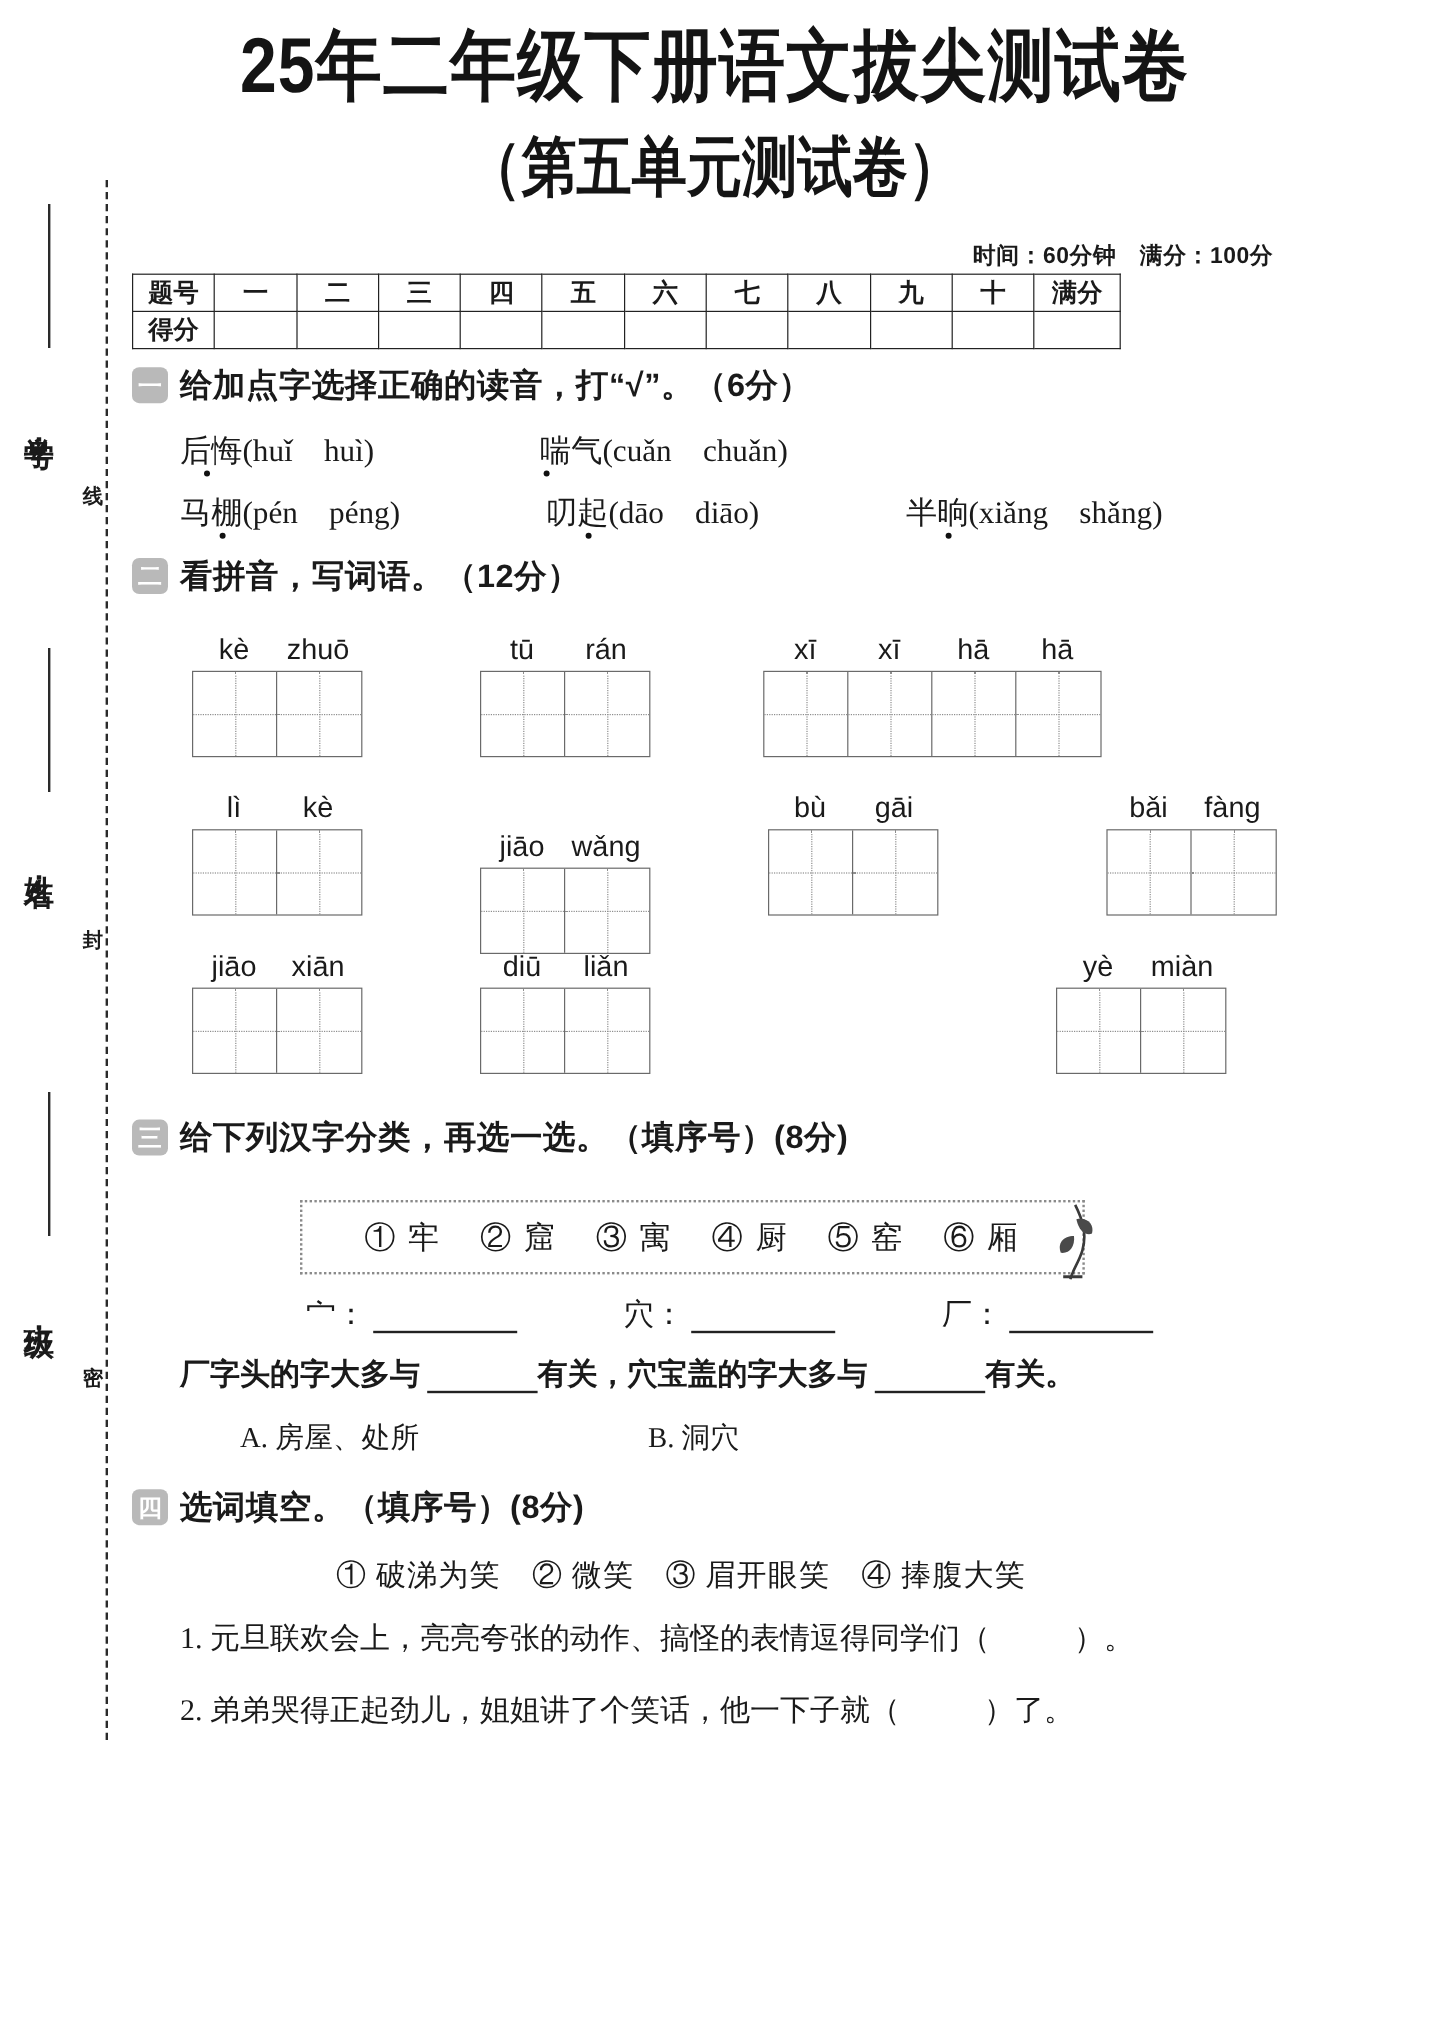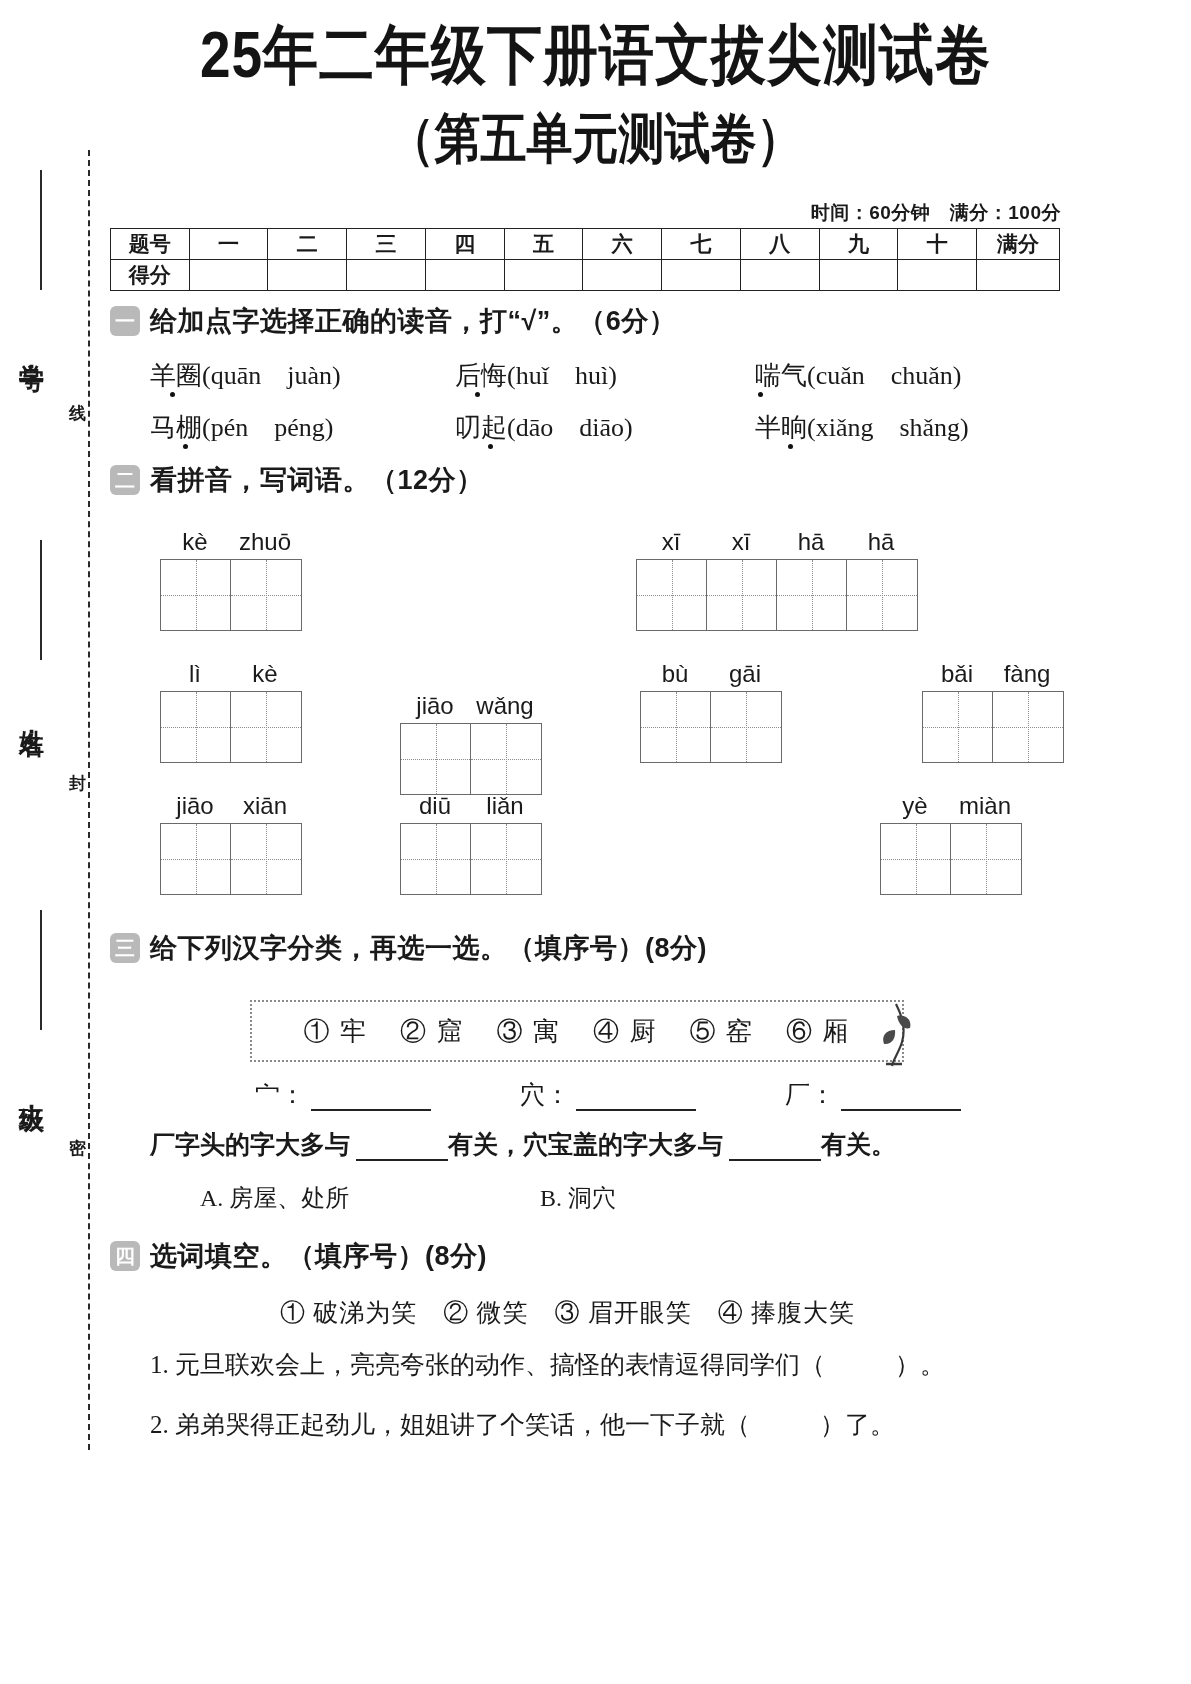--- a/index.html
+++ b/index.html
@@ -30,21 +30,21 @@
 
   
   .meta{
     position:absolute;right:130px;top:200px;
     font-family:"Liberation Sans", sans-serif;
     font-weight:bold;font-size:19px;letter-spacing:.5px;margin-left:44px;
   }
 
   
   .score-table{
-    position:absolute;left:110px;top:228px;width:950px;
+    position:absolute;left:110px;top:228px;width:824px;
     border-collapse:collapse;
     font-family:"Liberation Sans", sans-serif;
   }
   .score-table td{
     border:1.4px solid #222;
     height:28px;text-align:center;vertical-align:middle;
     font-size:21px;font-weight:bold;
   }
   .score-table td.lbl{width:74px;}
   .score-table td.num{width:74px;}
@@ -207,24 +207,20 @@
     <div class="vtext-small" style="left:66px;top:610px;">封</div>
     <div class="vtext-small" style="left:66px;top:975px;">密</div>
   </div>
 
   <div class="sec" style="left:110px;top:303px;">
     <div class="sec-badge">一</div>
     <div class="sec-text">给加点字选择正确的读音，打“√”。（6分）</div>
   </div>
 
   <div class="pyrow" style="top:358px;">
-    <div class="pyitem" style="width:305px;">
-      <span>羊圈</span><span>(</span><span>quān</span><span>　</span><span>juàn</span><span>)</span>
-      <i class="dot" style="left:20px;"></i>
-    </div>
     <div class="pyitem" style="width:300px;">
       <span>后悔</span><span>(</span><span>huǐ</span><span>　</span><span>huì</span><span>)</span>
       <i class="dot" style="left:20px;"></i>
     </div>
     <div class="pyitem">
       <span>喘气</span><span>(</span><span>cuǎn</span><span>　</span><span>chuǎn</span><span>)</span>
       <i class="dot" style="left:3px;"></i>
     </div>
   </div>
 
@@ -245,20 +241,30 @@
 
   <div class="sec" style="left:110px;top:462px;">
     <div class="sec-badge">二</div>
     <div class="sec-text">看拼音，写词语。（12分）</div>
   </div>
 
   <div class="grid-group" style="left:160px;top:528px;">
     <div class="gy-label">
       <span style="width:70px;">kè</span>
       <span style="width:70px;">zhuō</span>
+    </div>
+    <div class="tzg">
+        <div class="cell"></div>
+        <div class="cell"></div>
+      </div>
+  </div>
+  <div class="grid-group" style="left:400px;top:528px;">
+    <div class="gy-label">
+      <span style="width:70px;">tū</span>
+      <span style="width:70px;">rán</span>
     </div>
     <div class="tzg">
         <div class="cell"></div>
         <div class="cell"></div>
       </div>
   </div>
   <div class="grid-group" style="left:636px;top:528px;">
     <div class="gy-label">
       <span style="width:70px;">xī</span>
       <span style="width:70px;">xī</span>

